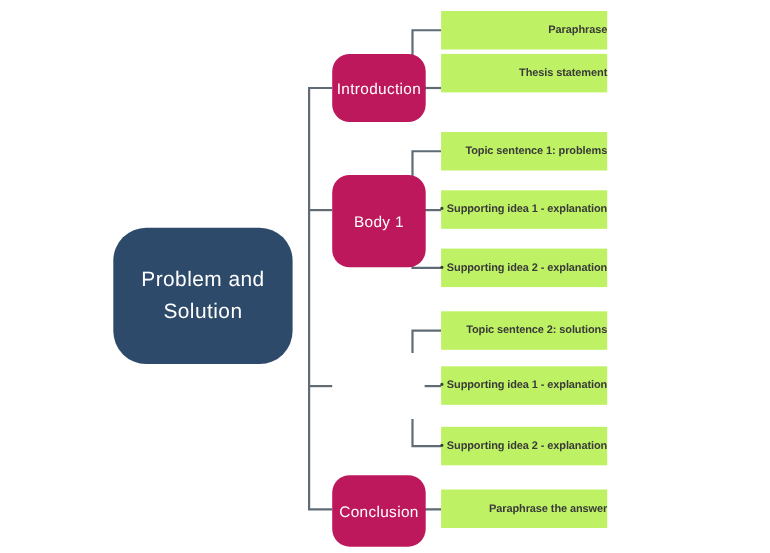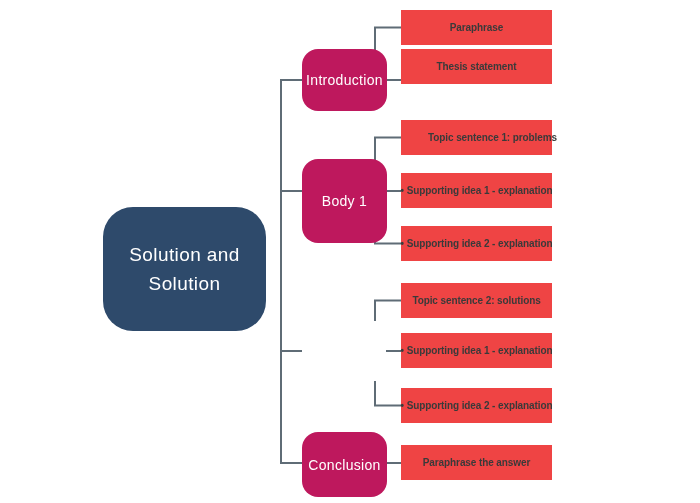--- a/index.html
+++ b/index.html
@@ -57,26 +57,27 @@
     letter-spacing: 0.3px;
   }
   .branch-intro      { top: 49px;  height: 62px; }
   .branch-body1      { top: 159px; height: 84px; }
   .branch-body2      { top: 320px; height: 62px; }
   .branch-conclusion { top: 432px; height: 65px; }
   .leaf-node {
     left: 401px;
     width: 151px;
     height: 35px;
-    background: #ef4444;
+    background: #bef264;
     color: #3A3A3A;
     font-size: 10px;
     font-weight: 600;
     letter-spacing: -0.1px;
     white-space: nowrap;
+    justify-content: flex-end;
   }
   .leaf-0 { top: 10px; }
   .leaf-1 { top: 49px; }
   .leaf-2 { top: 120px; padding-left: 32px; }
   .leaf-3 { top: 173px; }
   .leaf-4 { top: 226px; }
   .leaf-5 { top: 283px; }
   .leaf-6 { top: 333px; }
   .leaf-7 { top: 388px; }
   .leaf-8 { top: 445px; }
@@ -101,21 +102,21 @@
     <path d="M 375 222 L 375 243.5 L 401 243.5" fill="none" stroke="#5F6C76" stroke-width="2"></path>
 
     <path d="M 401 300.5 L 375 300.5 L 375 321" fill="none" stroke="#5F6C76" stroke-width="2"></path>
     <path d="M 386 351 L 401 351" fill="none" stroke="#5F6C76" stroke-width="2"></path>
     <path d="M 375 381 L 375 405.5 L 401 405.5" fill="none" stroke="#5F6C76" stroke-width="2"></path>
 
     <path d="M 386 463 L 401 463" fill="none" stroke="#5F6C76" stroke-width="2"></path>
   </svg>
 
   <div class="node root-node">
-    <span class="root-line">Solution and</span>
+    <span class="root-line">Problem and</span>
     <span class="root-line">Solution</span>
   </div>
 
   <div class="node branch-node branch-intro">
     <span>Introduction</span>
   </div>
   <div class="node branch-node branch-body1">
     <span>Body 1</span>
   </div>
   <div class="node branch-node branch-conclusion">

